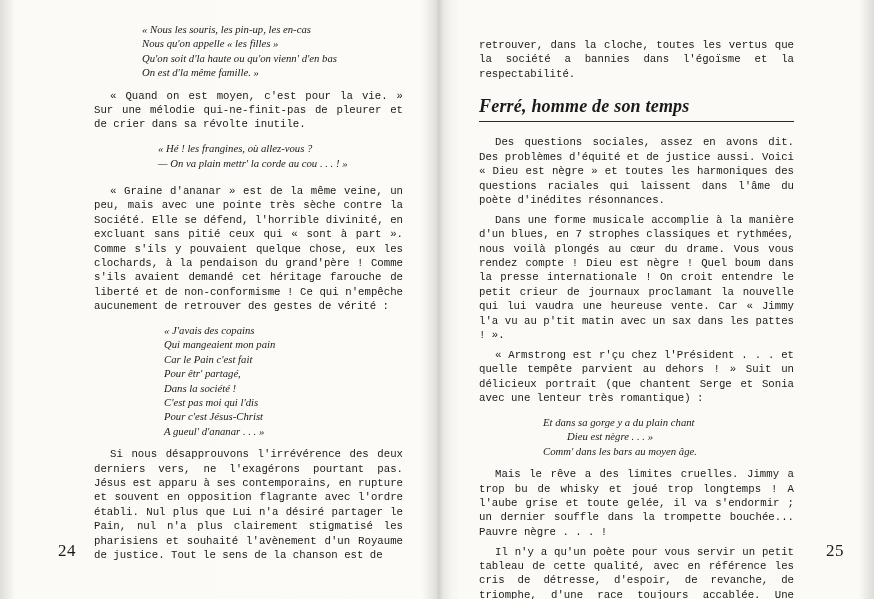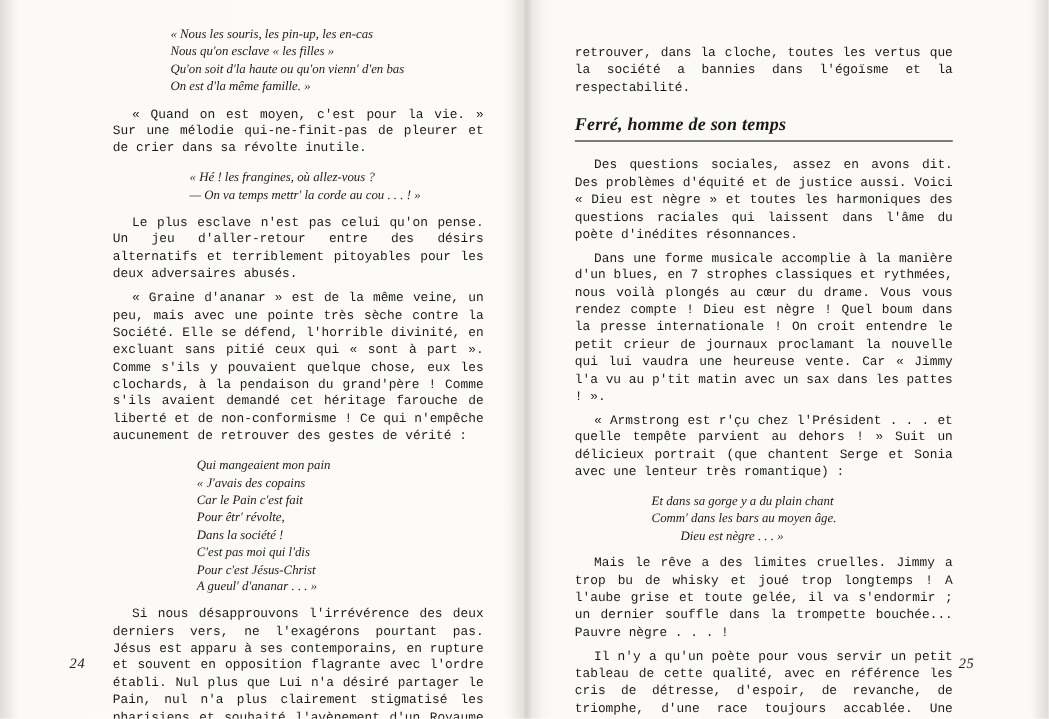--- a/index.html
+++ b/index.html
@@ -65,40 +65,39 @@
     font-style: italic;
     text-align: left;
     line-height: 1.345;
     margin-left: 48px;
   }
   .verse.indent-more { margin-left: 70px; }
   .verse.indent-mid  { margin-left: 64px; }
   .verse-line { white-space: pre-wrap; }
   .section-title {
     font-style: italic;
-    font-size: 15px;
+    font-size: 18px;
     margin: 0;
     padding: 0;
     letter-spacing: 0.2px;
   }
   .rule-under {
     height: 1px;
     background: #2a2a2a;
     width: 100%;
     margin: 3px 0 0 0;
   }
   .folio {
     position: absolute;
     bottom: 38px;
-    font-size: 12px;
+    font-size: 17px;
     letter-spacing: 0.5px;
-    font-style: italic;
   }
   .folio-left { left: 46px; }
-  .folio-right { right: 62px; text-align: right; }
+  .folio-right { right: 30px; text-align: right; }
   .gutter-shadow {
     position: absolute;
     top: 0;
     left: 424px;
     width: 28px;
     height: 599px;
     background: linear-gradient(to right,
       rgba(0,0,0,0.00) 0%,
       rgba(0,0,0,0.045) 42%,
       rgba(0,0,0,0.085) 52%,
@@ -120,51 +119,50 @@
 </head>
 <body>
 
 <div class="book">
 
   <div class="page page-left">
     <div class="col">
 
       <div class="verse">
         <div class="verse-line">« Nous les souris, les pin-up, les en-cas</div>
-        <div class="verse-line">Nous qu'on esclave « les filles »</div>
+        <div class="verse-line">Nous qu'on appelle « les filles »</div>
         <div class="verse-line">Qu'on soit d'la haute ou qu'on vienn' d'en bas</div>
         <div class="verse-line">On est d'la même famille. »</div>
       </div>
 
       <div class="spacer-m"></div>
 
       <p class="para">« Quand on est moyen, c'est pour la vie. » Sur une mélodie qui-ne-finit-pas de pleurer et de crier dans sa révolte inutile.</p>
 
       <div class="spacer-m"></div>
 
       <div class="verse indent-mid">
         <div class="verse-line">« Hé ! les frangines, où allez-vous ?</div>
-        <div class="verse-line">— On va temps mettr' la corde au cou . . . ! »</div>
-      </div>
-
-      <div class="spacer-m"></div>
-
-      <p class="para">Le plus esclave n'est pas celui qu'on pense. Un jeu d'aller-retour entre des désirs alternatifs et terriblement pitoyables pour les deux adversaires abusés.</p>
+        <div class="verse-line">— On va plain mettr' la corde au cou . . . ! »</div>
+      </div>
+
+      <div class="spacer-m"></div>
+
 
       <div class="spacer-s"></div>
 
       <p class="para">« Graine d'ananar » est de la même veine, un peu, mais avec une pointe très sèche contre la Société. Elle se défend, l'horrible divinité, en excluant sans pitié ceux qui « sont à part ». Comme s'ils y pouvaient quelque chose, eux les clochards, à la pendaison du grand'père ! Comme s'ils avaient demandé cet héritage farouche de liberté et de non-conformisme ! Ce qui n'empêche aucunement de retrouver des gestes de vérité :</p>
 
       <div class="spacer-m"></div>
 
       <div class="verse indent-more">
+        <div class="verse-line">« J'avais des copains</div>
         <div class="verse-line">Qui mangeaient mon pain</div>
-        <div class="verse-line">« J'avais des copains</div>
         <div class="verse-line">Car le Pain c'est fait</div>
-        <div class="verse-line">Pour êtr' révolte,</div>
+        <div class="verse-line">Pour êtr' partagé,</div>
         <div class="verse-line">Dans la société !</div>
         <div class="verse-line">C'est pas moi qui l'dis</div>
         <div class="verse-line">Pour c'est Jésus-Christ</div>
         <div class="verse-line">A gueul' d'ananar . . . »</div>
       </div>
 
       <div class="spacer-m"></div>
 
       <p class="para">Si nous désapprouvons l'irrévérence des deux derniers vers, ne l'exagérons pourtant pas. Jésus est apparu à ses contemporains, en rupture et souvent en opposition flagrante avec l'ordre établi. Nul plus que Lui n'a désiré partager le Pain, nul n'a plus clairement stigmatisé les pharisiens et souhaité l'avènement d'un Royaume de justice. Tout le sens de la chanson est de</p>
 
@@ -191,22 +189,22 @@
       <p class="para">Dans une forme musicale accomplie à la manière d'un blues, en 7 strophes classiques et rythmées, nous voilà plongés au cœur du drame. Vous vous rendez compte ! Dieu est nègre ! Quel boum dans la presse internationale ! On croit entendre le petit crieur de journaux proclamant la nouvelle qui lui vaudra une heureuse vente. Car « Jimmy l'a vu au p'tit matin avec un sax dans les pattes ! ».</p>
 
       <div class="spacer-s"></div>
 
       <p class="para">« Armstrong est r'çu chez l'Président . . . et quelle tempête parvient au dehors ! » Suit un délicieux portrait (que chantent Serge et Sonia avec une lenteur très romantique) :</p>
 
       <div class="spacer-m"></div>
 
       <div class="verse indent-mid">
         <div class="verse-line">Et dans sa gorge y a du plain chant</div>
+        <div class="verse-line" style="margin-left:24px">Dieu est nègre . . . »</div>
         <div class="verse-line">Comm' dans les bars au moyen âge.</div>
-        <div class="verse-line" style="margin-left:24px">Dieu est nègre . . . »</div>
       </div>
 
       <div class="spacer-m"></div>
 
       <p class="para">Mais le rêve a des limites cruelles. Jimmy a trop bu de whisky et joué trop longtemps ! A l'aube grise et toute gelée, il va s'endormir ; un dernier souffle dans la trompette bouchée... Pauvre nègre . . . !</p>
 
       <div class="spacer-s"></div>
 
       <p class="para">Il n'y a qu'un poète pour vous servir un petit tableau de cette qualité, avec en référence les cris de détresse, d'espoir, de revanche, de triomphe, d'une race toujours accablée. Une chanson évoque, suggère, un tas d'idées en suspens dans une société, sans jamais verser dans la logique. C'est sa valeur propre. En voici une nouvelle preuve éclatante. (B.A.M. ex : 237 (M.).</p>
 

